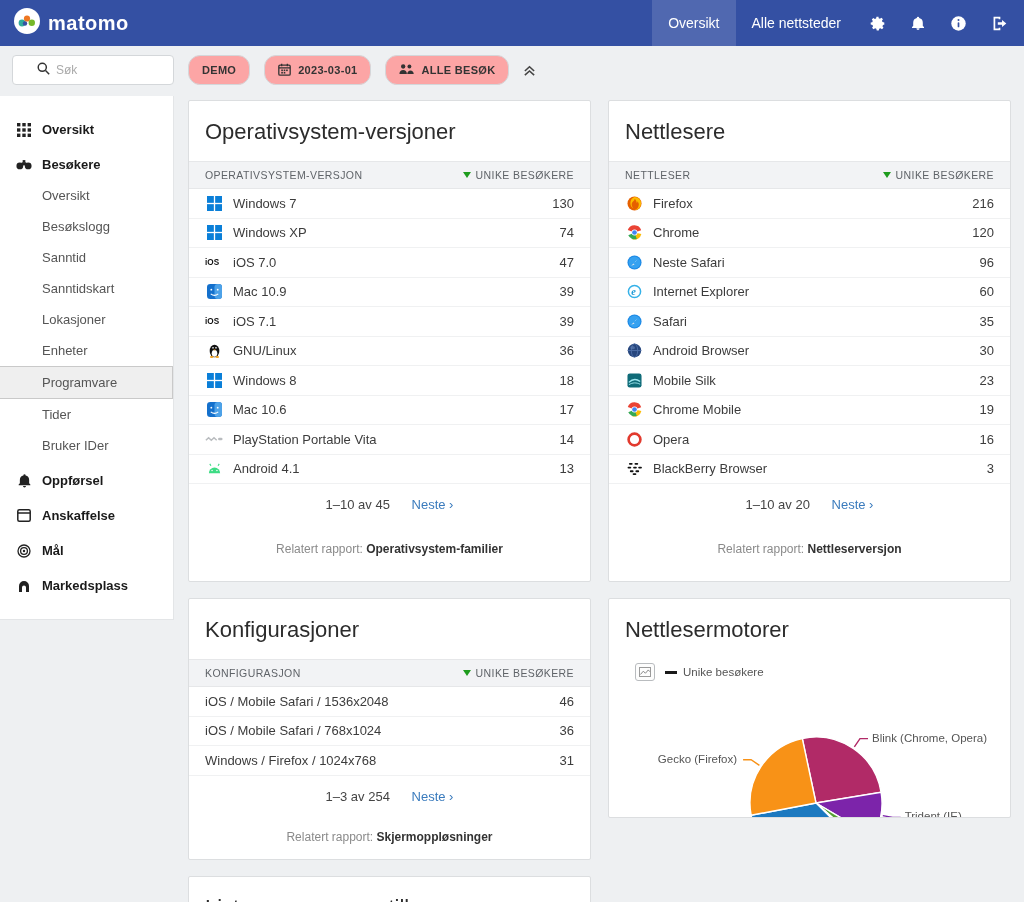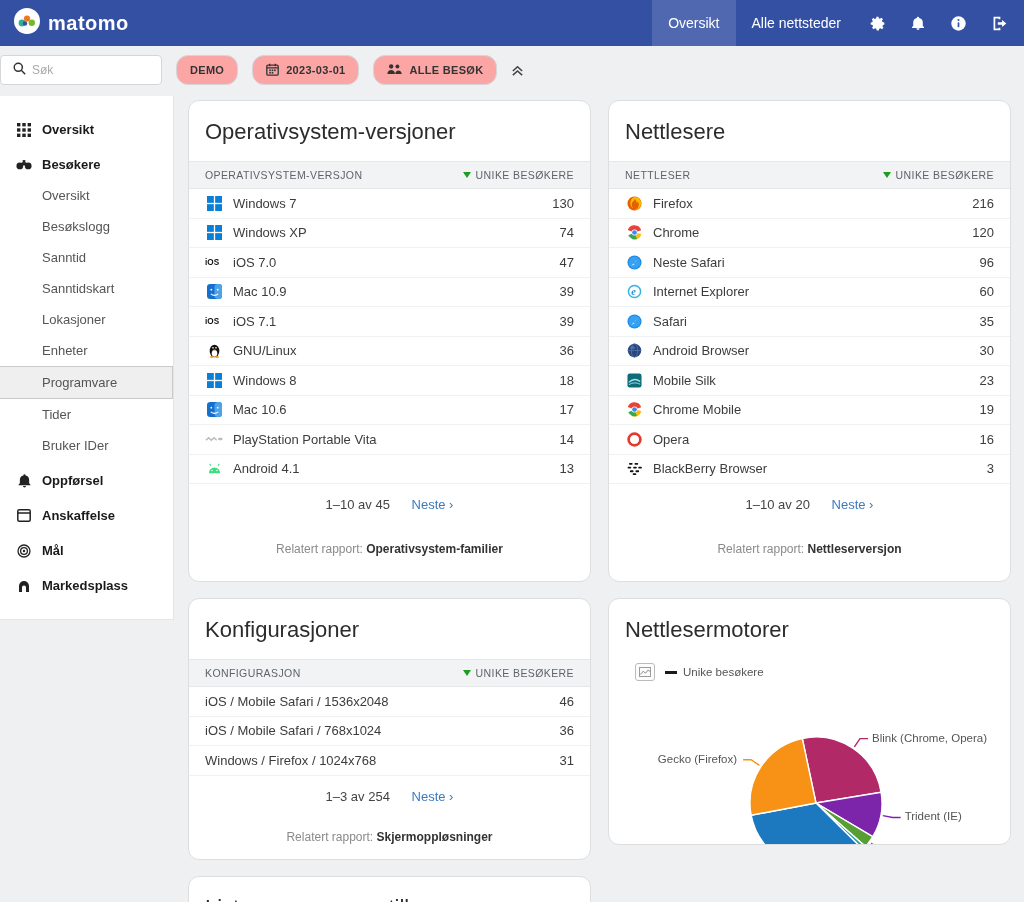--- a/index.html
+++ b/index.html
@@ -15,23 +15,23 @@
   .nav-right { margin-left:auto; display:flex; align-items:stretch; height:100%; }
   .nav-item { display:flex; align-items:center; padding:0 16px; font-size:14px;
     cursor:pointer; }
   .nav-item.active { background:rgba(255,255,255,.14); }
   .nav-icon { display:flex; align-items:center; padding:0 12px; cursor:pointer; }
   .nav-icon svg { display:block; }
 
   
   .toolbar { position:absolute; top:46px; left:0; width:1024px; height:48px;
     display:flex; align-items:center; }
-  .searchbox { position:relative; width:162px; height:30px;
+  .searchbox { position:relative; margin-left:12px; width:162px; height:30px;
     background:#fff; border:1px solid #d4d7da; border-radius:4px;
-    display:flex; align-items:center; padding:0 12px; gap:6px; }
+    display:flex; align-items:center; padding:0 24px; gap:6px; }
   .searchbox input { border:none; outline:none; width:110px; font-size:12px;
     color:#444; background:transparent; font-family:"Liberation Sans",sans-serif;}
   .searchbox input::placeholder { color:#aaa; }
   .tb-btn { height:30px; background:#fca5a5; border:1px solid #d4d7da; border-radius:12px;
     display:flex; align-items:center; gap:7px; padding:0 13px; font-size:11px;
     color:#333; font-weight:600; letter-spacing:.3px; cursor:pointer; }
   .tb-btn.site { margin-left:14px; }
   .tb-btn.date { margin-left:14px; }
   .tb-btn.segment { margin-left:14px; }
   .collapse-btn { margin-left:14px; cursor:pointer; display:flex; align-items:center; }
@@ -41,21 +41,21 @@
     border-right:1px solid #e3e5e7; border-bottom:1px solid #e3e5e7; padding:14px 0 18px; }
   .side-item { display:flex; align-items:center; gap:10px; padding:8px 10px 8px 16px;
     font-size:13px; color:#555; cursor:pointer; min-height:30px; }
   .side-item.bold { font-weight:700; color:#1a1a1a; font-size:13px; margin-top:4px; }
   .side-item.sub { padding-left:42px; }
   .side-item.selected { background:#efefef; border:1px solid #c9c9c9; border-left:none; }
   .side-item .sicon { width:16px; display:flex; justify-content:center; }
 
   
   .card { position:absolute; background:#fff; border:1px solid #dcdee0;
-    border-radius:11px; overflow:hidden; }
+    border-radius:2px; overflow:hidden; }
   .card-title { font-size:22px; font-weight:400; color:#2c2c2c; padding:18px 16px 16px; }
   .thead { background:#f2f3f5; border-top:1px solid #e6e7e9; border-bottom:1px solid #e6e7e9;
     display:flex; justify-content:space-between; align-items:center;
     padding:7px 16px; font-size:10.5px; color:#5f6368; letter-spacing:.4px;gap:36px; }
   .thead .sortcol { display:flex; align-items:center; gap:5px; cursor:pointer; }
   .tri-down { width:0; height:0; border-left:4px solid transparent;
     border-right:4px solid transparent; border-top:6px solid #1e9c1e; }
   .trow { display:flex; align-items:center; min-height:29.5px; padding:0 16px;
     border-bottom:1px solid #f0f1f2; font-size:13px; color:#3c3c3c; cursor:pointer; }
   .trow .ricon { width:18px; height:16px; margin-right:10px; display:flex;
@@ -572,21 +572,21 @@
   <div class="pagination">
     <span>1–3 av 254</span>
     <span class="next">Neste ›</span>
   </div>
   <div class="related" style="padding-top:22px">
     <span>Relatert rapport: </span>
     <b>Skjermoppløsninger</b>
   </div>
 </div>
 
-<div class="card" style="left:608px; top:598px; width:403px; height:247px;">
+<div class="card" style="left:608px; top:598px; width:403px; height:220px;">
   <div class="card-title">Nettlesermotorer</div>
   <div class="legend-row">
     <span class="export-box">
       <svg width="12" height="10" viewBox="0 0 14 12">
           <rect x="0.5" y="0.5" width="13" height="11" fill="none" stroke="#888" stroke-width="1"></rect>
           <path d="M1.5 9 5 5l2.5 2.5L11 3.5l1.5 2" fill="none" stroke="#888" stroke-width="1.2"></path>
         </svg>
     </span>
     <span class="legend-item">
       <span class="legend-dash"></span>

